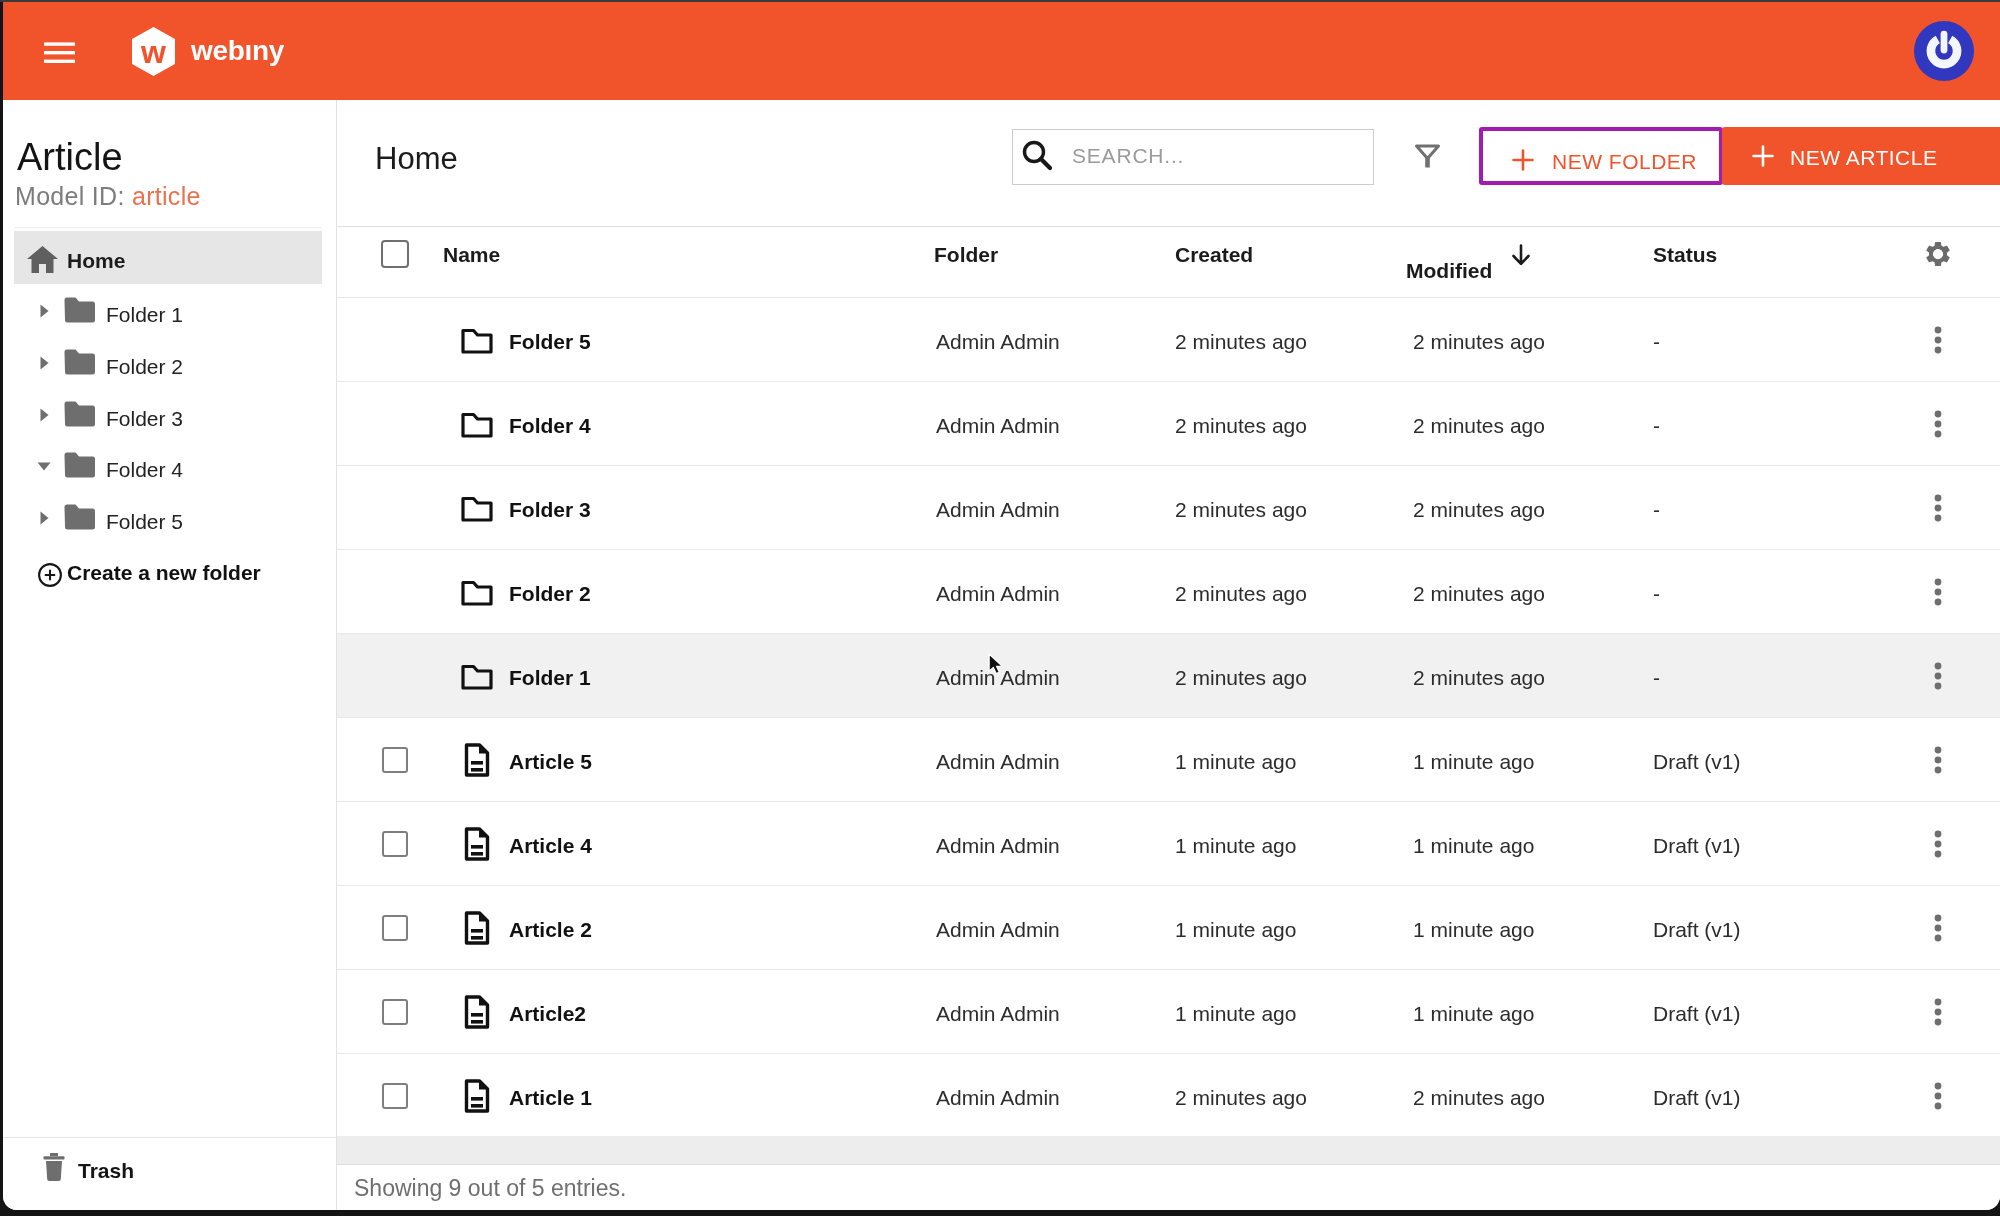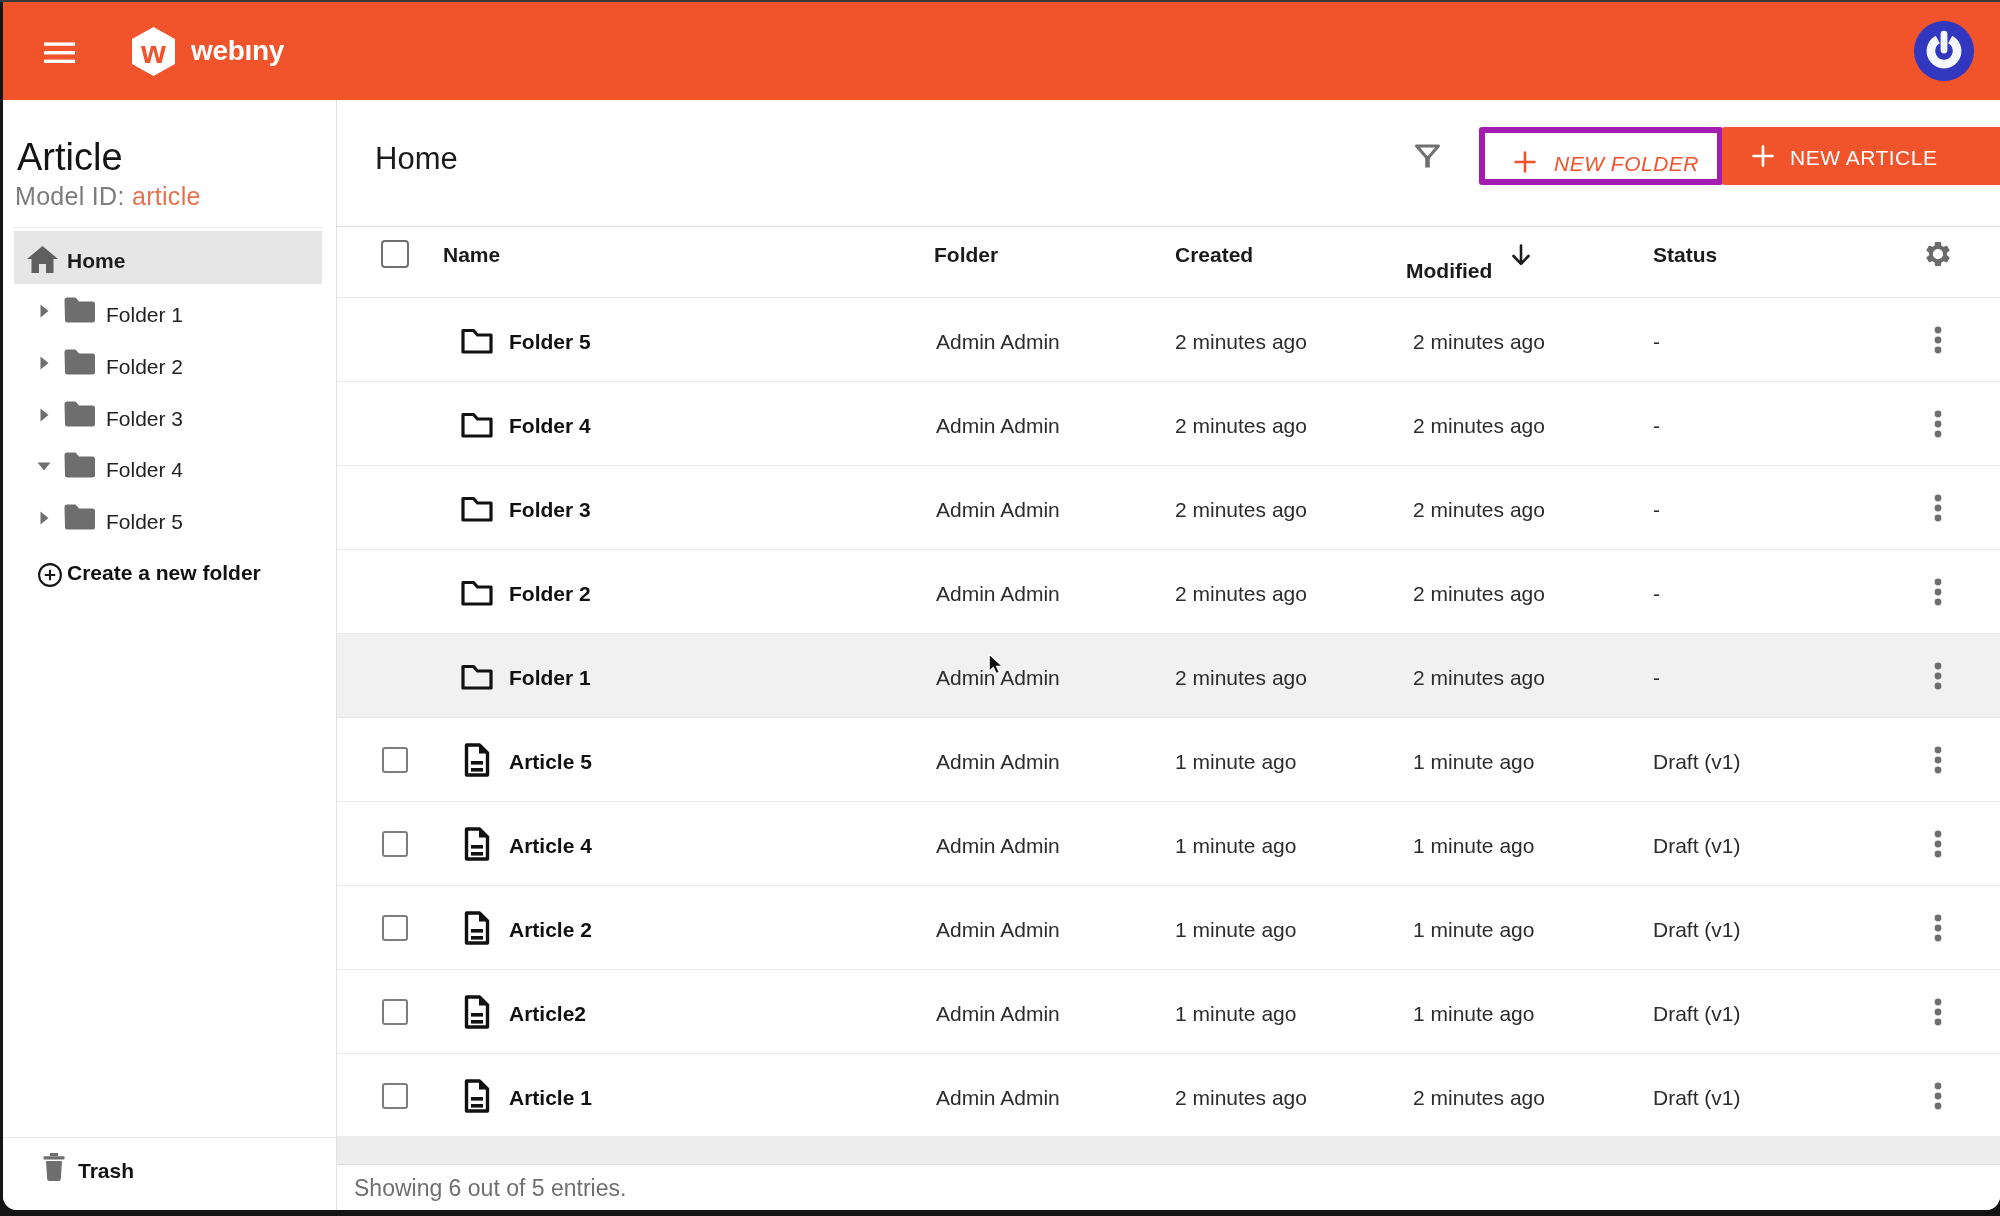--- a/index.html
+++ b/index.html
@@ -25,21 +25,21 @@
 .createrow .txt { position:absolute; left:64px; top:14px; font-size:21px; font-weight:bold; color:#111; }
 .trashsep { position:absolute; left:0; top:1037px; width:333px; border-top:1px solid #e5e5e5; }
 .trashrow .txt { position:absolute; left:75px; top:1060px; font-size:21px; font-weight:bold; color:#141414; }
 
 .main { position:absolute; left:334px; top:98px; width:1663px; height:1110px; background:#fff; }
 .m-title { position:absolute; left:38px; top:43px; font-size:31px; color:#1b1b1b; }
 .searchbox { position:absolute; left:675px; top:29px; width:362px; height:56px;
   border:1px solid #ccc; background:#fff; }
 .searchbox .ph { position:absolute; left:59px; top:15px; font-size:21px; color:#9b9b9b; letter-spacing:0.8px; }
 .btn { position:absolute; top:27px; height:58px; border-radius:3px; font-size:21px; letter-spacing:0.5px; }
-.btn-folder { left:1142px; width:244px; border:6px solid #a21caf; color:#f1532b; background:#fff;font-style:italic; }
+.btn-folder { left:1142px; width:244px; border:4px solid #a21caf; color:#f1532b; background:#fff; }
 .btn-article { left:1385px; width:282px; background:#f1532b; color:#fff; }
 .btn .lbl { position:absolute; top:20px; white-space:nowrap; }
 
 .thead { position:absolute; left:0; top:126px; width:1663px; height:72px;
   border-top:1px solid #e0e0e0; border-bottom:1px solid #e6e6e6; }
 .th { position:absolute; top:17px; font-size:21px; font-weight:bold; color:#1b1b1b; }
 .row { position:absolute; left:0; width:1663px; height:84px; border-bottom:1px solid #e9e9e9; }
 .row.hl { background:#f1f1f1; }
 .cell { position:absolute; top:33px; font-size:21px; color:#2c2c2c; }
 .name { font-weight:bold; color:#111; }
@@ -136,20 +136,27 @@
       <svg class="ic" style="left:40px;top:1053px" width="22" height="28" viewBox="0 0 22 28">
           <path d="M3 8 h16 l-1.2 18.2 a2 2 0 0 1 -2 1.8 h-9.6 a2 2 0 0 1 -2 -1.8 Z" fill="#6e6e6e"></path>
           <rect x="0.5" y="3.2" width="21" height="3.4" rx="1" fill="#6e6e6e"></rect>
           <rect x="7" y="0" width="8" height="3" fill="#6e6e6e"></rect>
         </svg>
       <div class="txt">Trash</div>
     </div>
   </div>
   <div class="main">
     <div class="m-title">Home</div>
+    <div class="searchbox">
+      <svg class="ic" style="left:8px;top:9px" width="32" height="32" viewBox="0 0 32 32">
+          <circle cx="13" cy="13" r="9.5" fill="none" stroke="#181818" stroke-width="3.4"></circle>
+          <path d="M20 20 L29 29" stroke="#181818" stroke-width="4.2" stroke-linecap="round"></path>
+        </svg>
+      <div class="ph">SEARCH...</div>
+    </div>
     <svg class="ic" style="left:1077px;top:43px" width="27" height="27" viewBox="0 0 27 27">
         <path d="M2.5 3 L24.5 3 L13.5 15.5 Z" fill="none" stroke="#707070" stroke-width="3" stroke-linejoin="round"></path>
         <path d="M11.2 13 h4.6 v11.5 h-4.6 Z" fill="#707070"></path>
       </svg>
     <div class="btn btn-folder">
       <svg class="ic" style="left:28px;top:17px" width="24" height="24" viewBox="0 0 24 24">
           <path d="M12 2.5 v19 M2.5 12 h19" stroke="#f1532b" stroke-width="2.6" stroke-linecap="round"></path>
         </svg>
       <span class="lbl" style="left:69px;">NEW FOLDER</span>
     </div>
@@ -338,18 +345,18 @@
       <div class="cell" style="left:838px">2 minutes ago</div>
       <div class="cell" style="left:1076px">2 minutes ago</div>
       <div class="cell" style="left:1316px">Draft (v1)</div>
       <svg class="ic" style="left:1595px;top:28px" width="12" height="28" viewBox="0 0 12 28">
           <circle cx="6" cy="4" r="3.4" fill="#6e6e6e"></circle>
           <circle cx="6" cy="14" r="3.4" fill="#6e6e6e"></circle>
           <circle cx="6" cy="24" r="3.4" fill="#6e6e6e"></circle>
         </svg>
       </div>
     <div class="graybar"></div>
-    <div class="footer">Showing 6 out of 5 entries.</div>
+    <div class="footer">Showing 9 out of 5 entries.</div>
   </div>
 </div>
 <svg style="position:absolute;left:988px;top:653px;z-index:50" width="17" height="23.8" viewBox="0 0 30 42">
     <path d="M2 2 L2 32 L9.5 25.5 L14.5 36.5 L20 34 L15 23.5 L25 23 Z" fill="#111" stroke="#fff" stroke-width="2.2" stroke-linejoin="round"></path>
   </svg>
 
 </body></html>

